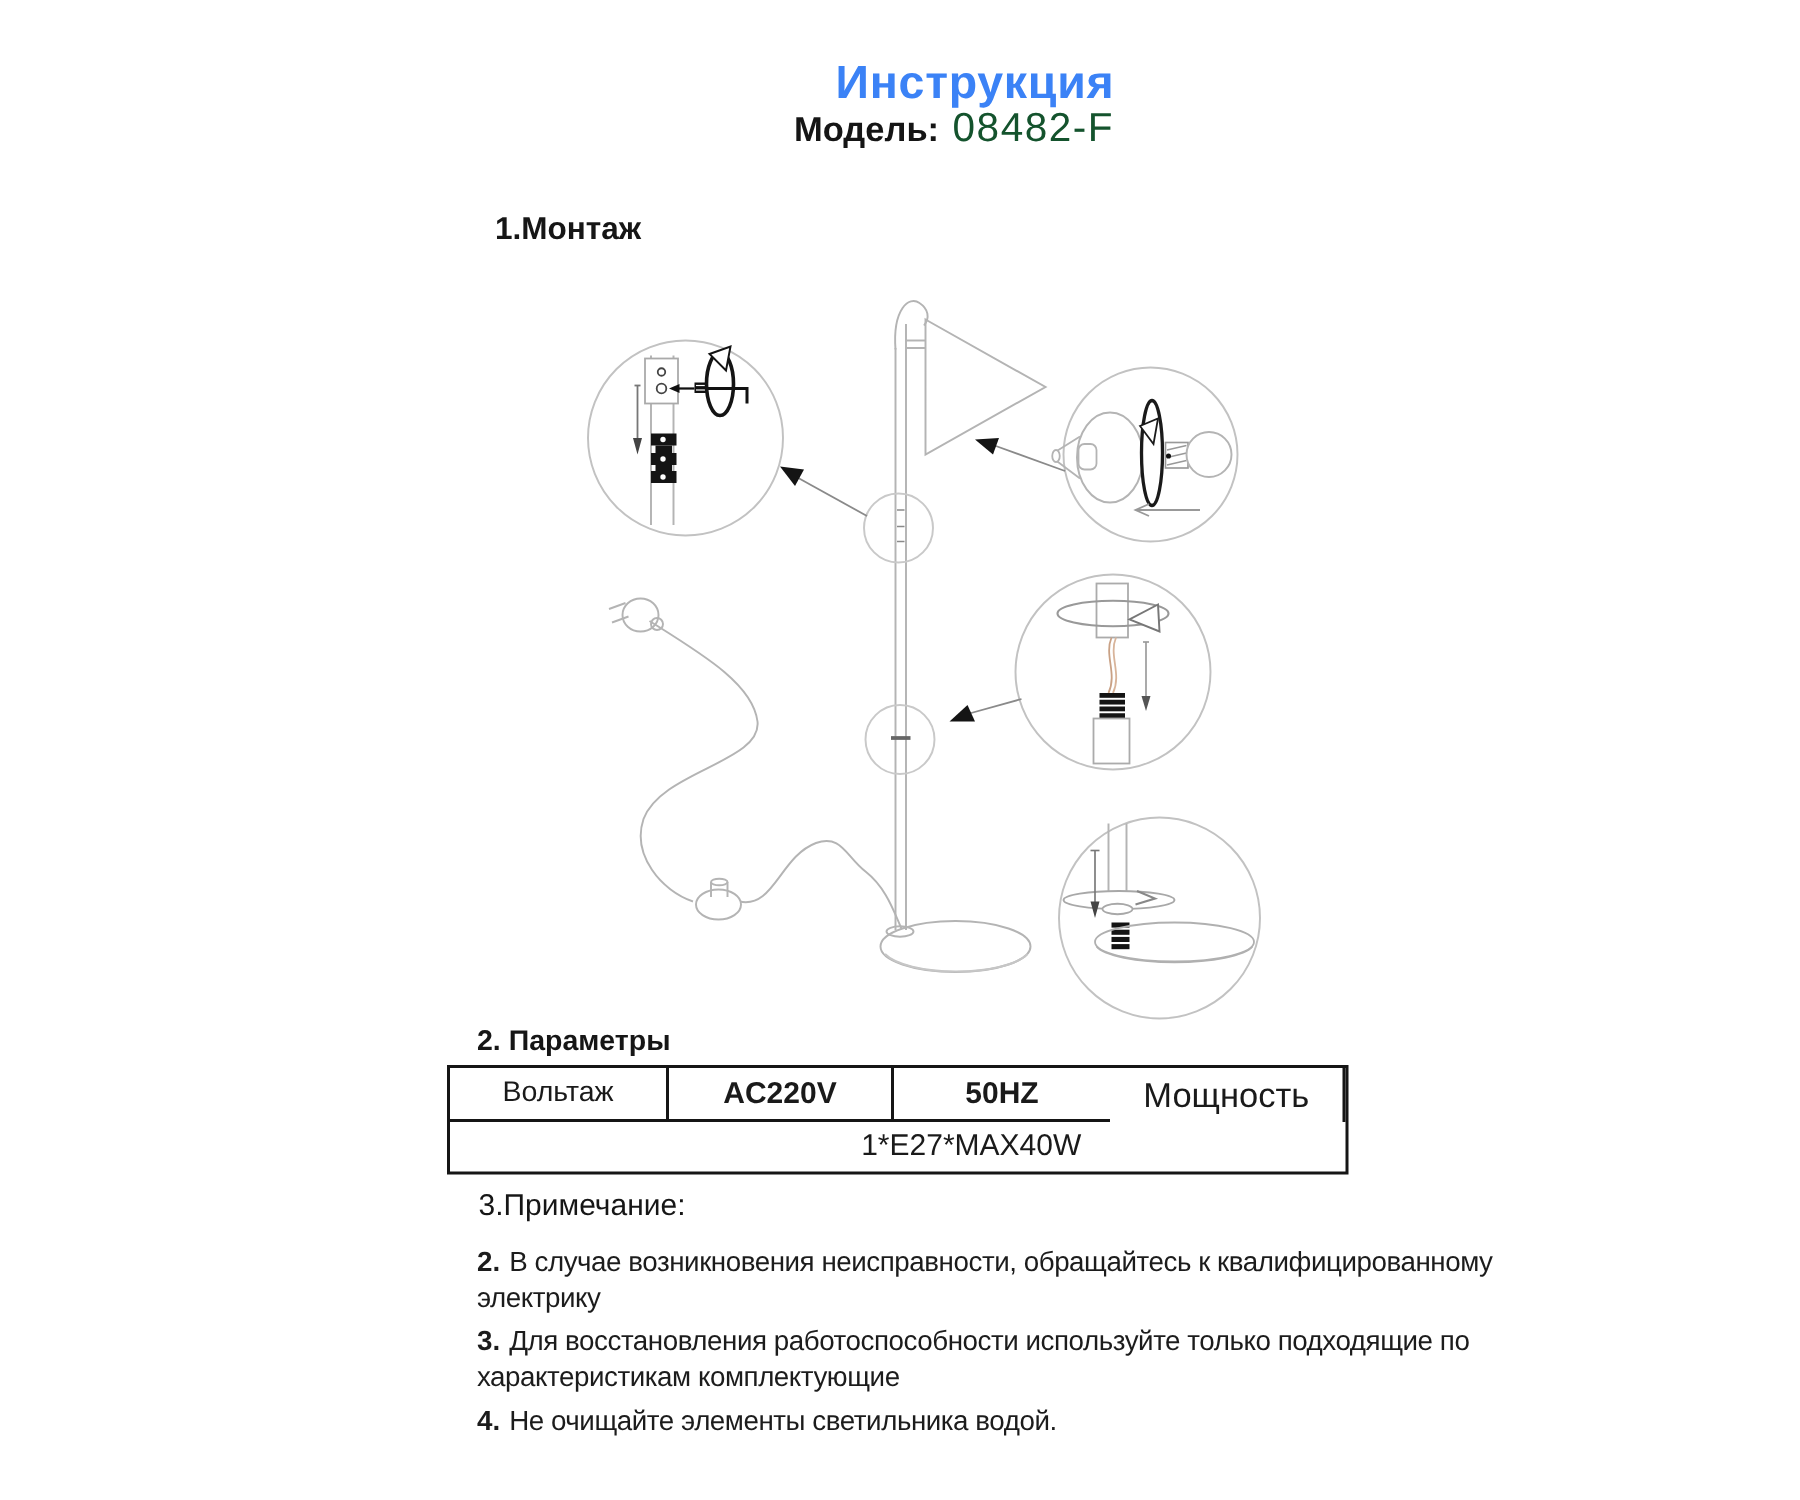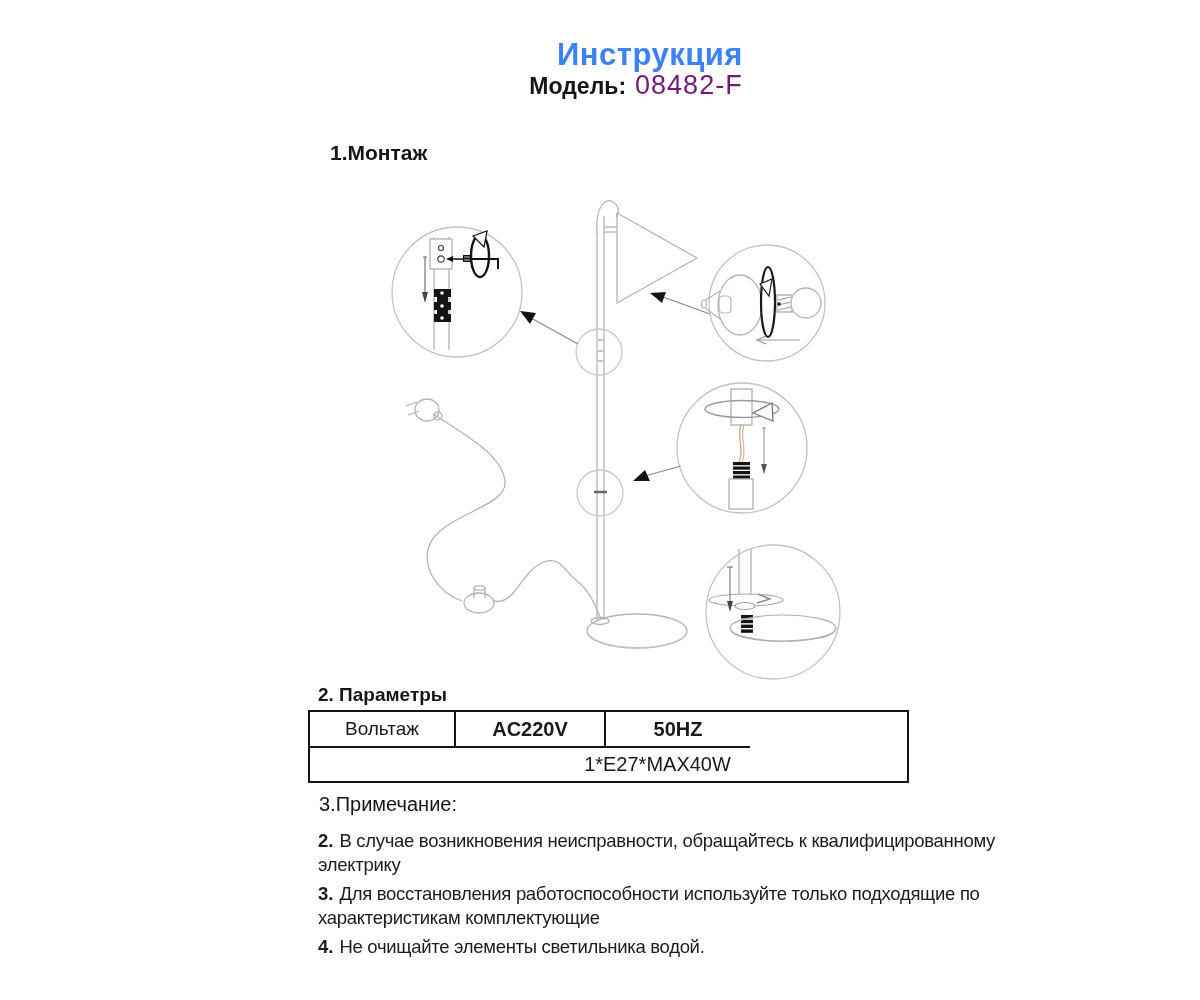--- a/index.html
+++ b/index.html
@@ -10,27 +10,27 @@
   .abs{position:absolute;}
   .page-title{
     left:350px;top:16px;width:600px;text-align:center;
     font-size:31px;font-weight:700;letter-spacing:0.5px;color:#3b82f6;
   }
   .model-line{
     left:336px;top:70px;width:600px;display:flex;justify-content:center;
     align-items:baseline;gap:9px;
   }
   .model-label{font-size:23px;font-weight:700;color:#151515;}
-  .model-value{font-size:27px;font-weight:400;letter-spacing:1px;color:#701a75;}
+  .model-value{font-size:27px;font-weight:400;letter-spacing:1px;color:#14532d;}
   .h-assembly{left:330px;top:141px;font-size:21px;font-weight:700;margin:0;color:#161616;}
   .h-params{left:318px;top:684px;font-size:19px;font-weight:700;margin:0;color:#161616;}
   .h-notes{left:318px;top:792px;font-size:20px;font-weight:400;margin:1px;color:#161616;}
   .diagram{left:380px;top:190px;}
   .params-table{
-    left:308px;top:710px;width:597px;border:2px solid #151515;
+    left:298px;top:710px;width:597px;border:2px solid #151515;
     display:grid;grid-template-columns:146px 150px 144px 1fr;
     grid-template-rows:36px 33px;box-sizing:content-box;background:#fff;
   }
   .cell{
     display:flex;align-items:center;justify-content:center;
     border-right:2px solid #151515;box-sizing:border-box;white-space:nowrap;
   }
   .cell.r1{border-bottom:2px solid #151515;}
   .cell.last{border-right:none;}
   .lbl{font-size:19px;font-weight:400;}
@@ -191,20 +191,21 @@
     <polygon points="633,481 645,470 650,481" fill="#141414"></polygon>
   </g>
 </svg>
 
 <h2 class="abs h-params">2. Параметры</h2>
 
 <div class="abs params-table">
   <div class="cell r1 lbl">Вольтаж</div>
   <div class="cell r1 val">AC220V</div>
   <div class="cell r1 val last">50HZ</div>
+  <div class="cell power-lbl">Мощность</div>
   <div class="cell power-val last">1*E27*MAX40W</div>
 </div>
 
 <h2 class="abs h-notes">3.Примечание:</h2>
 
 <div class="abs notes">
   <p class="note"><span class="note-num">2.</span><span>В случае возникновения неисправности, обращайтесь к квалифицированному
 электрику</span></p>
   <p class="note"><span class="note-num">3.</span><span>Для восстановления работоспособности используйте только подходящие по
 характеристикам комплектующие</span></p>

